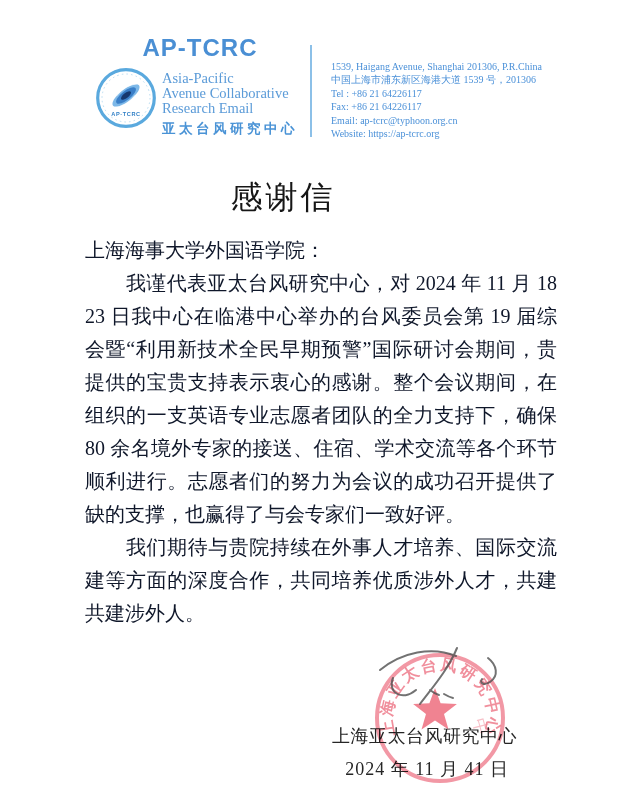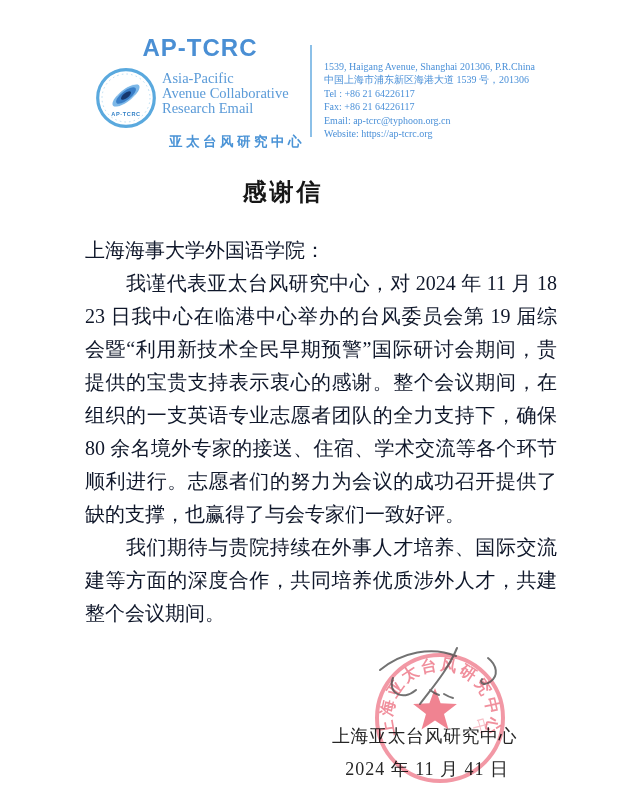--- a/index.html
+++ b/index.html
@@ -14,35 +14,35 @@
     position:absolute; left:92px; top:34px; width:216px;
     text-align:center; font-family:"Liberation Sans","DejaVu Sans",sans-serif;
     font-weight:bold; font-size:24px; letter-spacing:1px; color:#4a8fd4;
   }
   .logo-svg { position:absolute; left:95px; top:67px; width:62px; height:62px; }
   .org-names {
     position:absolute; left:162px; top:71px; width:150px;
     font-size:14.5px; line-height:15px; color:#5b9bd8;
   }
   .org-cn {
-    margin-top:18px; font-size:13.5px; font-weight:bold;
-    letter-spacing:3.5px; color:#4a93d6; white-space:nowrap;text-align:center;
+    margin-top:5px; font-size:13.5px; font-weight:bold;
+    letter-spacing:3.5px; color:#4a93d6; white-space:nowrap;
   }
   .lh-divider {
     position:absolute; left:310px; top:45px; width:2px; height:92px;
     background:#8cc0e8;
   }
   .contact {
-    position:absolute; left:324px; top:60px; width:300px;
+    position:absolute; left:331px; top:60px; width:300px;
     font-size:10px; line-height:13.4px; color:#4a90d8;
   }
   
   .title {
     position:absolute; left:0; top:176px; width:566px;
-    text-align:center; font-size:24px; font-weight:bold;
+    text-align:center; font-size:32px; font-weight:normal;
     letter-spacing:3px; color:#161616;
   }
   .body-text {
     position:absolute; left:85px; top:234px; width:472px;
     font-size:20px; color:#0f172a;
   }
   .line { line-height:33px; height:33px; white-space:nowrap; }
   .line.j { text-align:justify; text-align-last:justify; white-space:normal; overflow:hidden; }
   .line.indent { padding-left:41px; }
   
@@ -107,21 +107,21 @@
       <div class="line j">会暨“利用新技术全民早期预警”国际研讨会期间，贵学院</div>
       <div class="line j">提供的宝贵支持表示衷心的感谢。整个会议期间，在贵学院</div>
       <div class="line j">组织的一支英语专业志愿者团队的全力支持下，确保与会的</div>
       <div class="line j">80 余名境外专家的接送、住宿、学术交流等各个环节均得以</div>
       <div class="line j">顺利进行。志愿者们的努力为会议的成功召开提供了不可或</div>
       <div class="line">缺的支撑，也赢得了与会专家们一致好评。</div>
     </div>
     <div>
       <div class="line j indent">我们期待与贵院持续在外事人才培养、国际交流活动共</div>
       <div class="line j">建等方面的深度合作，共同培养优质涉外人才，共建涉外人</div>
-      <div class="line">整个会议期间。</div>
+      <div class="line">共建涉外人。</div>
     </div>
   </div>
 
   <div class="sig">上海亚太台风研究中心</div>
   <div class="date">2024 年 11 月 41 日</div>
 
   <svg class="seal-svg" viewBox="0 0 160 166" aria-hidden="true">
 
     <circle cx="80" cy="88" r="63" fill="none" stroke="#f08695" stroke-width="4" opacity="0.85"></circle>
 

